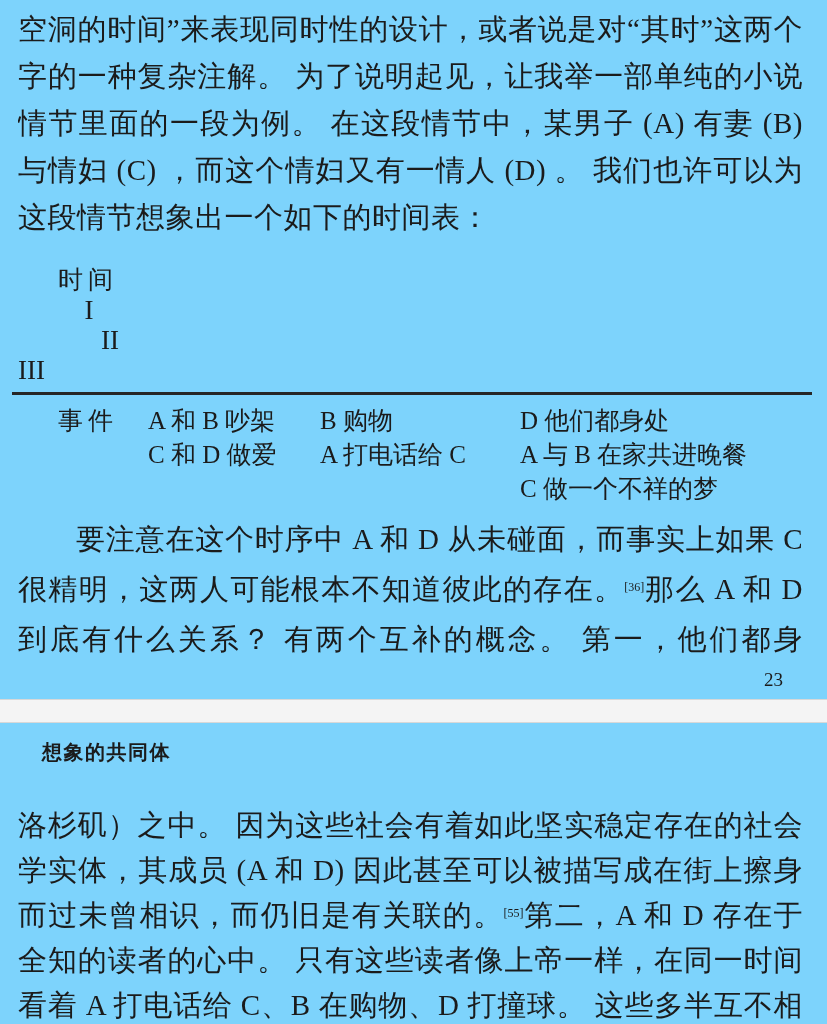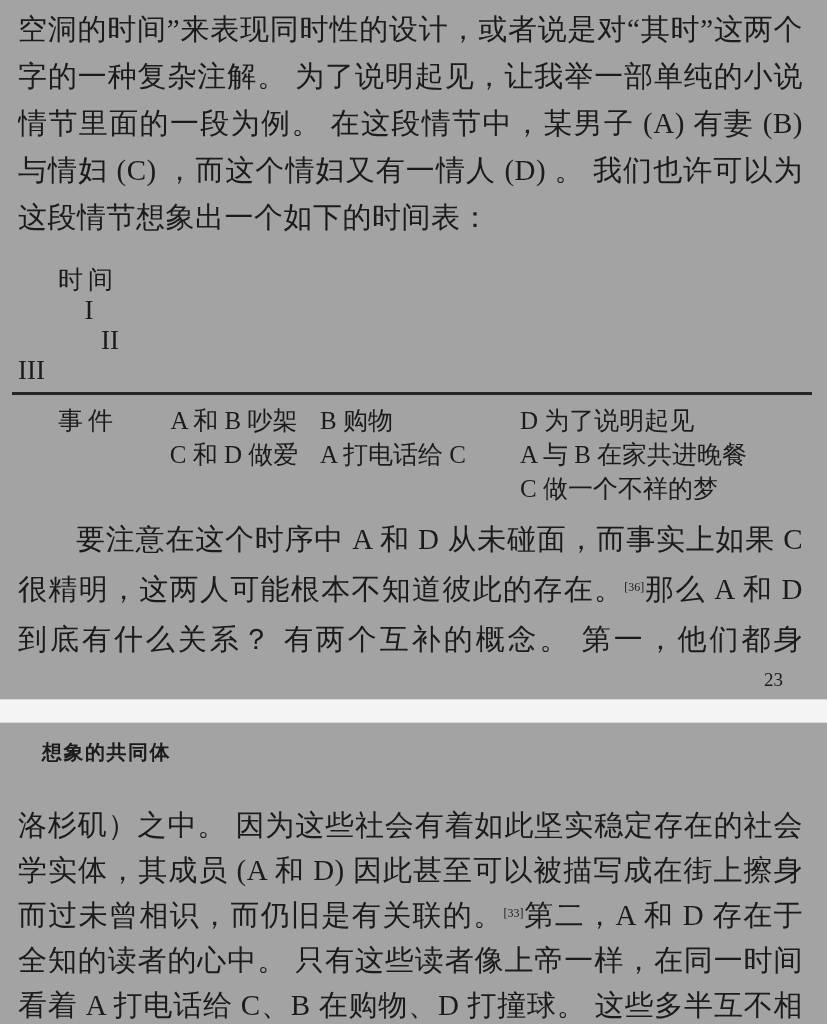--- a/index.html
+++ b/index.html
@@ -6,21 +6,21 @@
   html, body {
     margin: 0;
     padding: 0;
     background: #ffffff;
   }
   .canvas {
     position: relative;
     width: 827px;
     height: 1024px;
     overflow: hidden;
-    background: #a3a3a3;
+    background: #7dd3fc;
     color: #1b1b1b;
     font-family: "Liberation Serif", "DejaVu Serif", serif;
   }
   
   .page-half.upper {
     padding: 6px 24px 0 18px;
   }
   .par {
     margin: 0;
     font-size: 29px;
@@ -52,21 +52,21 @@
     line-height: 30px;
     flex-direction: column;
   }
   .tt-c0 {
     width: 130px;
     padding-left: 40px;
     box-sizing: border-box;
     letter-spacing: 5px;
     flex: none;
   }
-  .tt-c1 { width: 172px; flex: none; text-align: center; }
+  .tt-c1 { width: 172px; flex: none; }
   .tt-c2 { width: 200px; flex: none; }
   .tt-c3 { flex: 1; }
   .tt-period {
     text-align: center;
     font-size: 27px;
     font-weight: normal;
   }
   .tt-c1.tt-period { padding-right: 30px; box-sizing: border-box; }
   .tt-c2.tt-period { padding-right: 16px; box-sizing: border-box; }
   .tt-rule {
@@ -143,34 +143,34 @@
         <div class="tt-c0">事件</div>
         <div class="tt-c1">
           <div class="tt-line">A 和 B 吵架</div>
           <div class="tt-line">C 和 D 做爱</div>
         </div>
         <div class="tt-c2">
           <div class="tt-line">B 购物</div>
           <div class="tt-line">A 打电话给 C</div>
         </div>
         <div class="tt-c3">
-          <div class="tt-line">D 为了说明起见</div>
+          <div class="tt-line">D 他们都身处</div>
           <div class="tt-line">A 与 B 在家共进晚餐</div>
           <div class="tt-line">C 做一个不祥的梦</div>
         </div>
       </div>
     </div>
 
     <p class="par par2"><span>要注意在这个时序中 A 和 D 从未碰面，而事实上如果 C 很精明，这两人可能根本不知道彼此的存在。</span><sup class="fn">[36]</sup><span>那么 A 和 D 到底有什么关系？ 有两个互补的概念。 第一，他们都身处“社会” （如西撒克斯、卢卑克、</span></p>
 
     <div class="page-number">23</div>
   </section>
 
   <div class="page-separator"></div>
 
   <section class="page-half lower">
 
     <div class="running-header">想象的共同体</div>
 
-    <p class="par par-lower"><span>洛杉矶）之中。 因为这些社会有着如此坚实稳定存在的社会学实体，其成员 (A 和 D) 因此甚至可以被描写成在街上擦身而过未曾相识，而仍旧是有关联的。</span><sup class="fn">[33]</sup><span>第二，A 和 D 存在于全知的读者的心中。 只有这些读者像上帝一样，在同一时间看着 A 打电话给 C、B 在购物、D 打撞球。 这些多半互不相识的行为者，在由时钟与日历所界定的同一个时间，做所有这些动作，而这一事实则显示了这个由作者在读者心中唤起的想象的世界的新颖与史无前例。</span></p>
+    <p class="par par-lower"><span>洛杉矶）之中。 因为这些社会有着如此坚实稳定存在的社会学实体，其成员 (A 和 D) 因此甚至可以被描写成在街上擦身而过未曾相识，而仍旧是有关联的。</span><sup class="fn">[55]</sup><span>第二，A 和 D 存在于全知的读者的心中。 只有这些读者像上帝一样，在同一时间看着 A 打电话给 C、B 在购物、D 打撞球。 这些多半互不相识的行为者，在由时钟与日历所界定的同一个时间，做所有这些动作，而这一事实则显示了这个由作者在读者心中唤起的想象的世界的新颖与史无前例。</span></p>
   </section>
 
 </div>
 
 </body></html>

